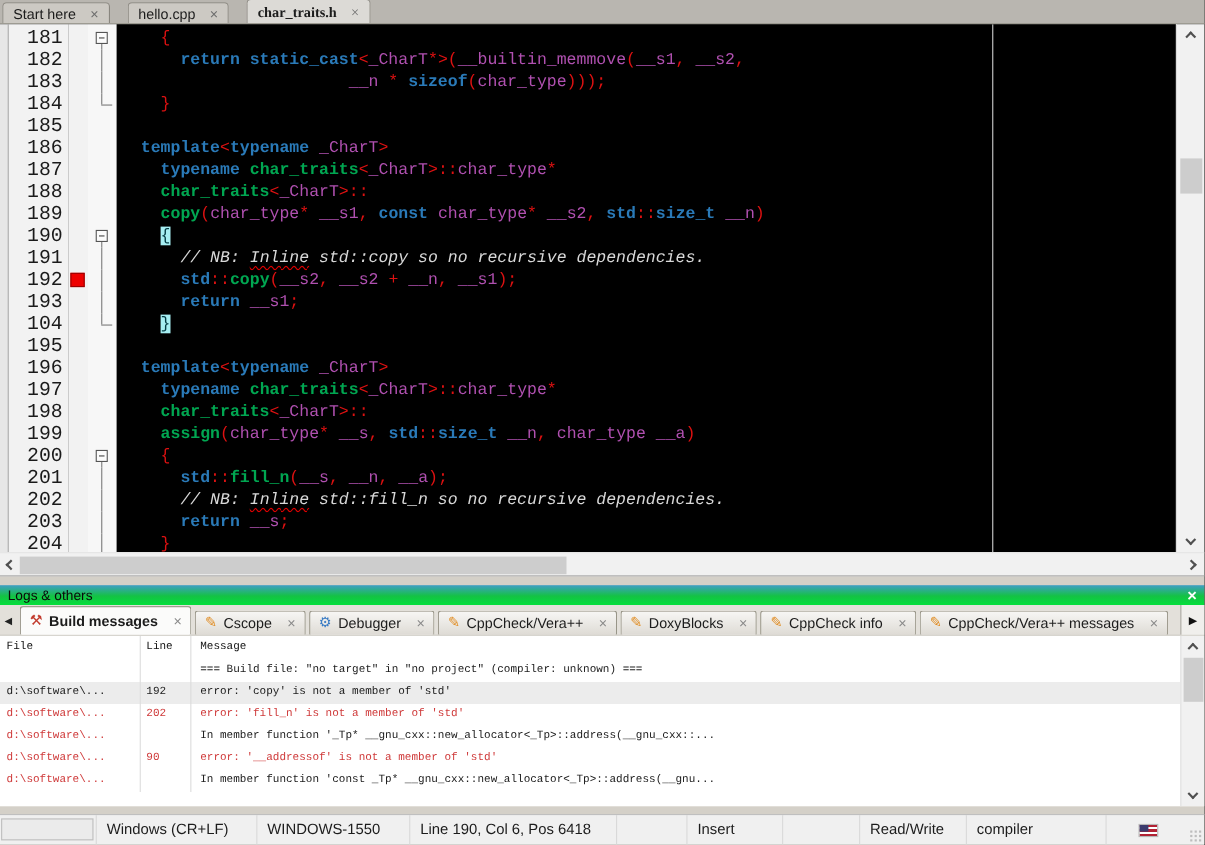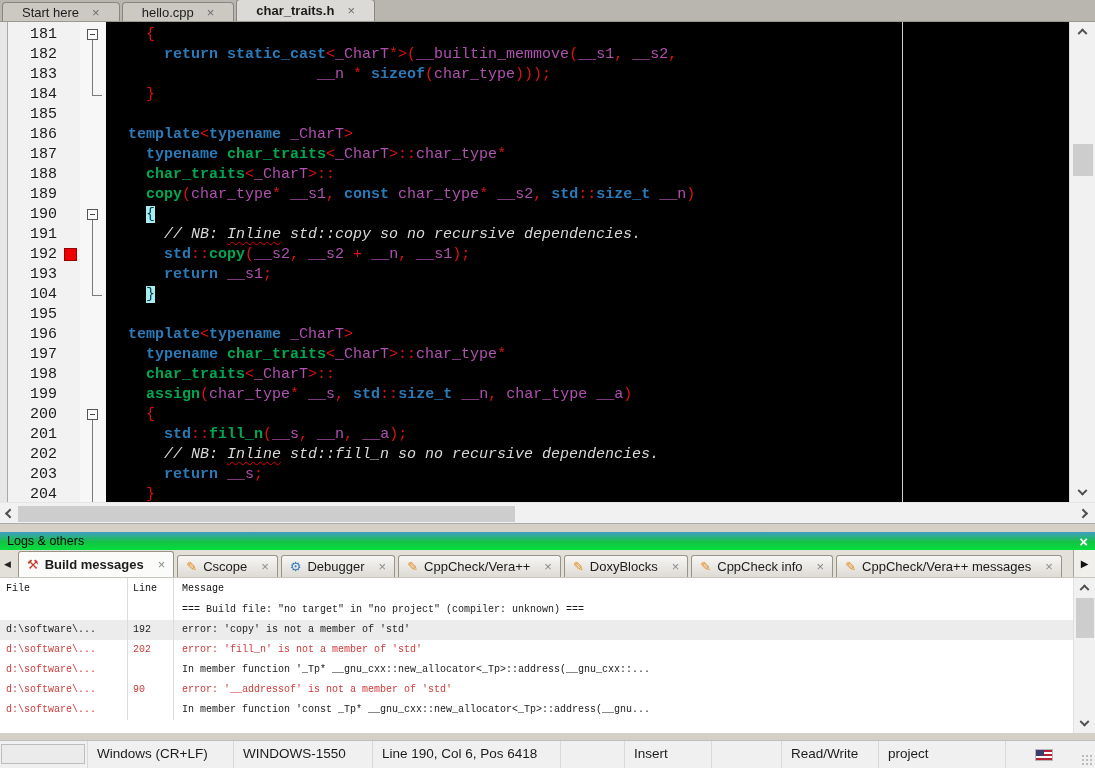--- a/index.html
+++ b/index.html
@@ -1,29 +1,29 @@
 <!DOCTYPE html>
 <html><head>
 <meta charset="utf-8">
 <style>
   * { margin:0; padding:0; box-sizing:border-box; }
   html,body { width:1095px; height:768px; overflow:hidden; }
   body { font-family:"Liberation Sans", sans-serif; background:#d4d0c8; position:relative; }
 
   
   .etabbar { height:22px; background:#b9b6b0; display:flex; align-items:flex-end; padding-left:2px; border-bottom:1px solid #9b9890; }
-  .etab { display:flex; align-items:center; height:19px; background:#ccc9c3; border:1px solid #89867f; border-bottom:none; border-radius:4px 4px 0 0; padding:0 19px; margin-right:2px; font-size:13px; color:#1c1c1c; }
-  .etab.active { height:22px; background:#dcdad6; font-weight:bold; }
+  .etab { display:flex; align-items:center; height:19px; background:#ccc9c3; border:1px solid #89867f; border-bottom:none; border-radius:4px 4px 0 0; padding:0 9px; margin-right:16px; font-size:13px; color:#1c1c1c; }
+  .etab.active { height:22px; background:#dcdad6; font-weight:bold;font-family:Liberation Serif, serif; }
   .etab .tx { margin-left:13px; color:#6d6d6d; font-weight:normal; font-size:13px; }
 
   
   .editor { height:480px; display:flex; position:relative; background:#000; }
   .leftstrip { width:8px; background:#e7e7e7; border-right:1px solid #a8a8a8; }
   .gcol { padding-top:3px; overflow:hidden; }
-  .gut-num { width:54px; background:#f2f2f2; font-family:"Liberation Mono", monospace; font-size:15px; color:#1a1a1a; text-align:right; }
+  .gut-num { width:54px; background:#f2f2f2; font-family:"Liberation Mono", monospace; font-size:18px; color:#1a1a1a; text-align:right; }
   .gut-num div { height:20px; line-height:20px; padding-right:5px; }
   .gut-mark { width:18px; background:#f2f2f2; }
   .gut-mark div { height:20px; position:relative; }
   .errsq { position:absolute; left:2px; top:3px; width:13px; height:13px; background:#ee0000; border:1px solid #900; }
   .gut-fold { width:26px; background:#f7f7f7; }
   .gut-fold div { height:20px; position:relative; }
   .fline { position:absolute; left:12px; width:1px; background:#7a7a7a; top:0; bottom:0; }
   .fstem { position:absolute; left:12px; width:1px; background:#7a7a7a; top:15px; bottom:0; }
   .fendv { position:absolute; left:12px; width:1px; background:#7a7a7a; top:0; height:10px; }
   .fendh { position:absolute; left:12px; top:10px; width:10px; height:1px; background:#7a7a7a; }
@@ -379,21 +379,21 @@
       <div class="seg boxseg" style="width: 88px;">
         <div class="inbox"></div>
       </div>
       <div class="seg" style="width: 146px;">Windows (CR+LF)</div>
       <div class="seg" style="width: 139px;">WINDOWS-1550</div>
       <div class="seg" style="width: 188px;">Line 190, Col 6, Pos 6418</div>
       <div class="seg" style="width: 64px;"></div>
       <div class="seg" style="width: 87px;">Insert</div>
       <div class="seg" style="width: 70px;"></div>
       <div class="seg" style="width: 97px;">Read/Write</div>
-      <div class="seg" style="width: 127px;">project</div>
+      <div class="seg" style="width: 127px;">compiler</div>
       <div class="seg flagseg">
         <span class="usflag"></span>
         <span class="grip">
           <i></i>
         </span>
       </div>
     </div>
 
 </div>
 

